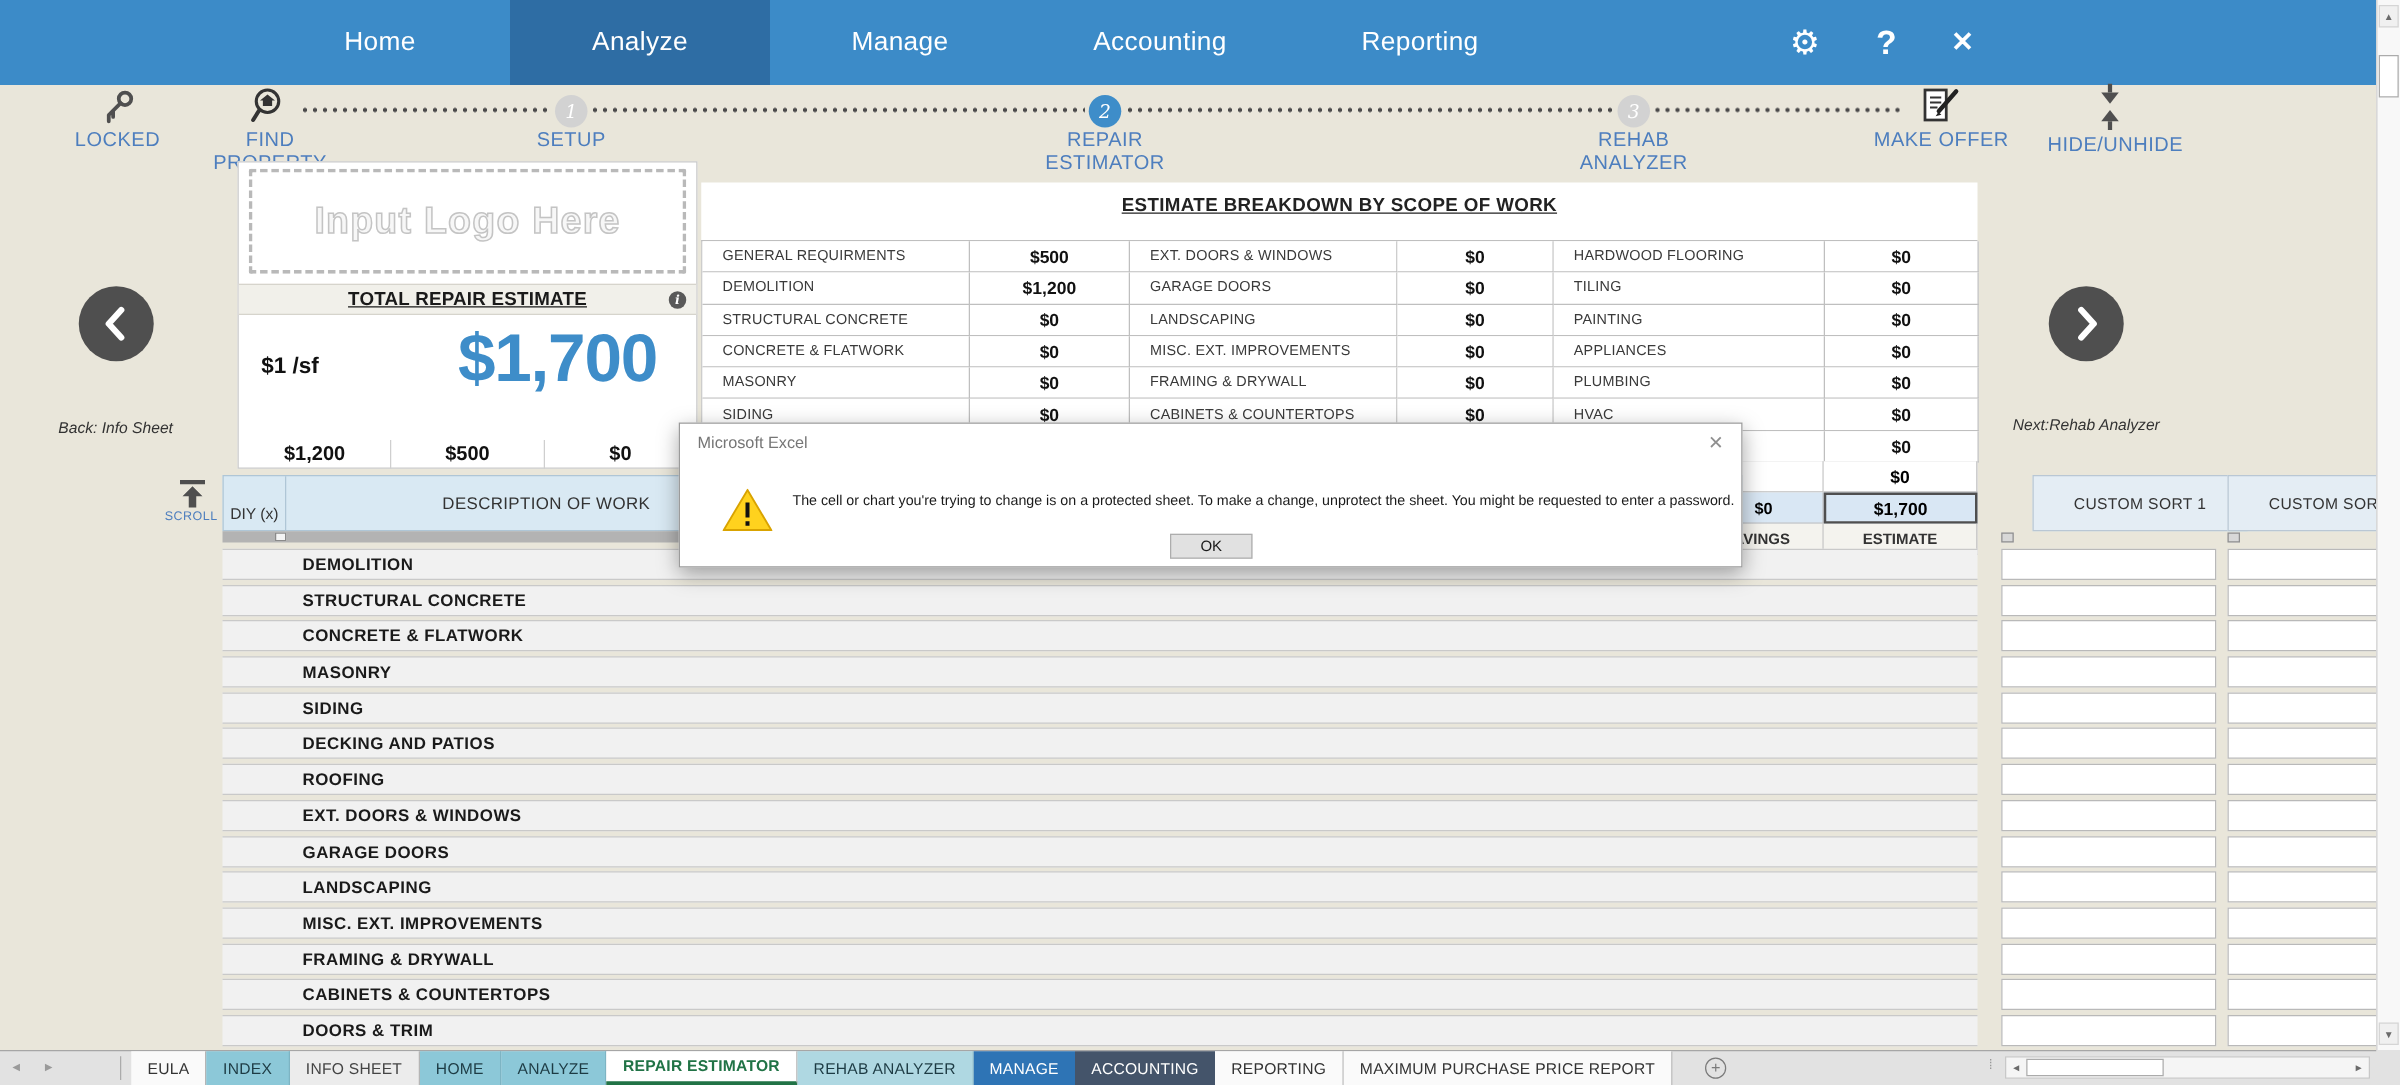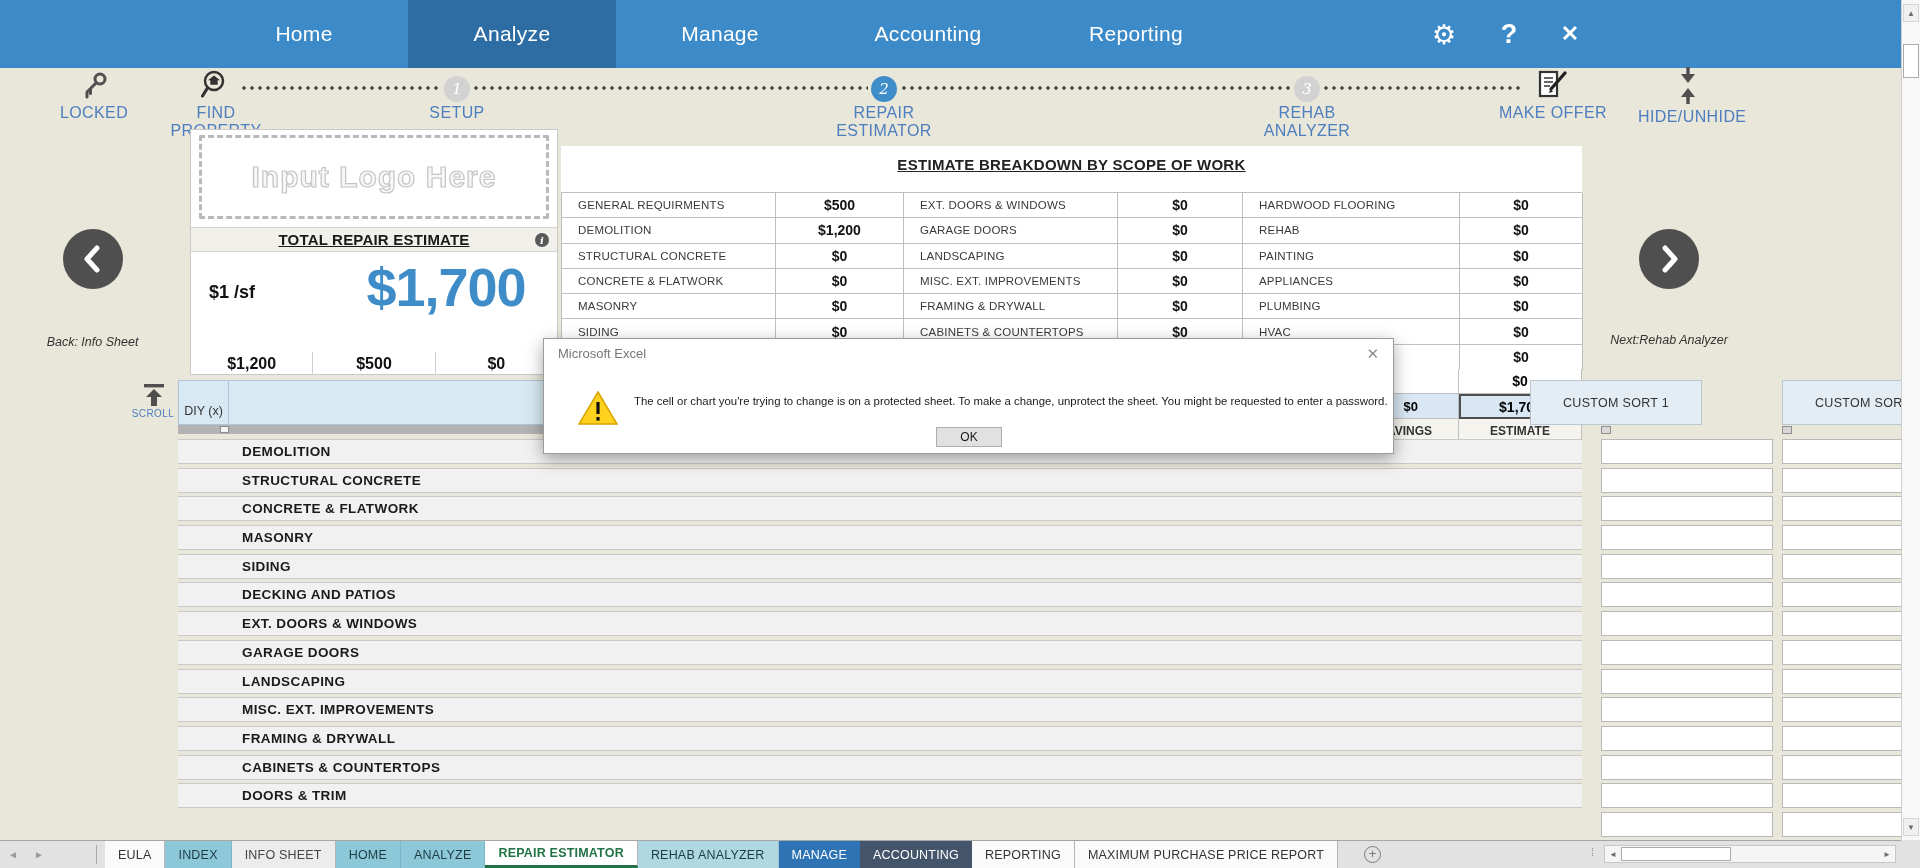--- a/index.html
+++ b/index.html
@@ -246,21 +246,21 @@
         <div class="bd-label">GENERAL REQUIRMENTS</div>
         <div class="bd-value">$500</div>
         <div class="bd-label">EXT. DOORS &amp; WINDOWS</div>
         <div class="bd-value">$0</div>
         <div class="bd-label">HARDWOOD FLOORING</div>
         <div class="bd-value">$0</div>
         <div class="bd-label">DEMOLITION</div>
         <div class="bd-value">$1,200</div>
         <div class="bd-label">GARAGE DOORS</div>
         <div class="bd-value">$0</div>
-        <div class="bd-label">REHAB</div>
+        <div class="bd-label">TILING</div>
         <div class="bd-value">$0</div>
         <div class="bd-label">STRUCTURAL CONCRETE</div>
         <div class="bd-value">$0</div>
         <div class="bd-label">LANDSCAPING</div>
         <div class="bd-value">$0</div>
         <div class="bd-label">PAINTING</div>
         <div class="bd-value">$0</div>
         <div class="bd-label">CONCRETE &amp; FLATWORK</div>
         <div class="bd-value">$0</div>
         <div class="bd-label">MISC. EXT. IMPROVEMENTS</div>
@@ -290,20 +290,21 @@
     <div class="bd-frag" style="left:681px;top:223px;width:217px;"></div>
     <div class="bd-frag" style="left:898px;top:223px;width:123px;justify-content:center;font-size:14px;font-weight:bold;">$0</div>
     <div class="bd-frag" style="left:681px;top:248px;width:217px;background:#D9E7F4;justify-content:flex-end;padding-right:40px;font-size:13px;font-weight:bold;">$0</div>
     <div class="bd-frag" style="left:898px;top:248px;width:123px;background:#D9E7F4;justify-content:center;font-size:14px;font-weight:bold;border:2px solid #4F4F4F;">$1,700</div>
     <div class="bd-frag" style="left:681px;top:273px;width:217px;background:#F4F3EE;justify-content:flex-end;padding-right:26px;font-size:12px;font-weight:600;color:#333;">SAVINGS</div>
     <div class="bd-frag" style="left:898px;top:273px;width:123px;background:#F4F3EE;justify-content:center;font-size:12px;font-weight:600;color:#333;">ESTIMATE</div>
   </div>
 
   <div id="desc-band">
     <div id="diy-cell">DIY (x)</div>
+    <div id="desc-cell">DESCRIPTION OF WORK</div>
   </div>
   <div id="hstrip">
       <div class="thumb"></div>
     </div>
 
   <div id="work-rows">
       <div class="work-row">
         <span>DEMOLITION</span>
       </div>
       <div class="work-row">
@@ -315,20 +316,23 @@
       <div class="work-row">
         <span>MASONRY</span>
       </div>
       <div class="work-row">
         <span>SIDING</span>
       </div>
       <div class="work-row">
         <span>DECKING AND PATIOS</span>
       </div>
       <div class="work-row">
+        <span>ROOFING</span>
+      </div>
+      <div class="work-row">
         <span>EXT. DOORS &amp; WINDOWS</span>
       </div>
       <div class="work-row">
         <span>GARAGE DOORS</span>
       </div>
       <div class="work-row">
         <span>LANDSCAPING</span>
       </div>
       <div class="work-row">
         <span>MISC. EXT. IMPROVEMENTS</span>
@@ -337,21 +341,21 @@
         <span>FRAMING &amp; DRYWALL</span>
       </div>
       <div class="work-row">
         <span>CABINETS &amp; COUNTERTOPS</span>
       </div>
       <div class="work-row">
         <span>DOORS &amp; TRIM</span>
       </div>
     </div>
 
-  <div class="cs-head" style="left:1530px;">CUSTOM SORT 1</div>
+  <div class="cs-head" style="left:1626px;">CUSTOM SORT 1</div>
   <div class="cs-head" style="left:1782px;">CUSTOM SORT 2</div>
   <div class="cs-thumb" style="left:1601px;"></div>
   <div class="cs-thumb" style="left:1782px;"></div>
   <div id="custom-col-1" class="cs-col" style="left:1601px;">
       <div class="cs-cell"></div>
       <div class="cs-cell"></div>
       <div class="cs-cell"></div>
       <div class="cs-cell"></div>
       <div class="cs-cell"></div>
       <div class="cs-cell"></div>

